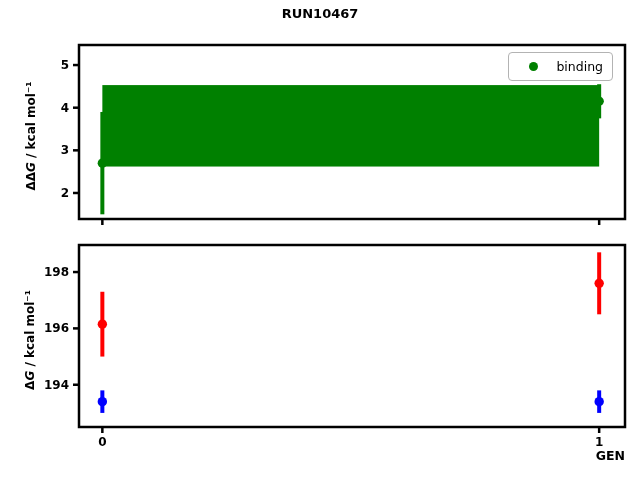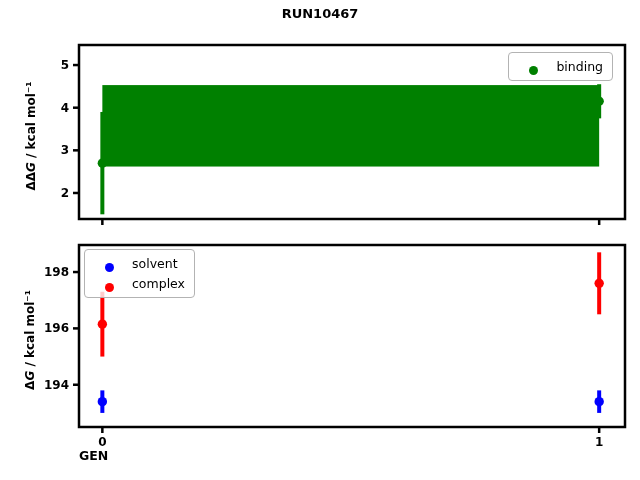--- a/index.html
+++ b/index.html
@@ -7,26 +7,26 @@
           font-family:"DejaVu Sans",sans-serif;color:#000;}
   #chart-svg{position:absolute;left:0;top:0;z-index:1;}
   .overlay{position:absolute;z-index:2;}
   #figure-title{left:0;top:6px;width:640px;text-align:center;
                 font-size:13px;font-weight:bold;}
   .ylabel{width:0;height:0;}
   .ylabel>span{display:inline-block;white-space:nowrap;
                transform:translate(-50%,-50%) rotate(-90deg);
                font-size:12px;font-weight:bold;}
   .ylabel i{font-style:italic;}
-  #xlabel{left:79px;top:448px;width:546px;text-align:left;
+  #xlabel{left:79px;top:448px;width:546px;text-align:right;
           font-size:12.5px;font-weight:bold;}
   .legend{background:rgba(255,255,255,0.8);border:1px solid #b3b3b3;border-radius:4px;
           padding:5px 9px;display:flex;flex-direction:column;gap:3px;
           font-size:12.5px;line-height:17px;white-space:nowrap;}
-  .lrow{display:flex;align-items:flex-end;gap:8px;}
+  .lrow{display:flex;align-items:center;gap:8px;}
   .lglyph{width:30px;display:flex;justify-content:center;align-items:center;flex:0 0 30px;}
   .ldot{width:9px;height:9px;border-radius:50%;}
   .lline{width:30px;height:0;border-top:2.5px dotted #008000;}
   #legend-top{right:27px;top:52px;}
   #legend-bottom{left:84px;top:249px;}
 </style>
 </head>
 <body>
 
 <div id="figure">
@@ -88,28 +88,14 @@
 
   <div id="legend-top" class="legend overlay">
     <div class="lrow">
       <span class="lglyph">
           <span class="ldot" id="g-bind-dot" style="background: rgb(0, 128, 0);"></span>
         </span>
       <span>binding</span>
     </div>
   </div>
 
-  <div id="legend-bottom" class="legend overlay">
-    <div class="lrow">
-      <span class="lglyph">
-          <span class="ldot" id="g-solv-dot" style="background: rgb(0, 0, 255);"></span>
-        </span>
-      <span>solvent</span>
-    </div>
-    <div class="lrow">
-      <span class="lglyph">
-          <span class="ldot" id="g-comp-dot" style="background: rgb(255, 0, 0);"></span>
-        </span>
-      <span>complex</span>
-    </div>
-  </div>
 
 </div>
 
 </body></html>

